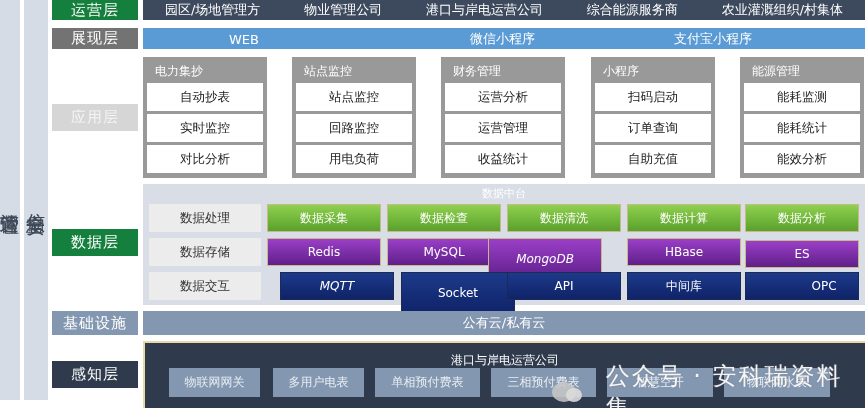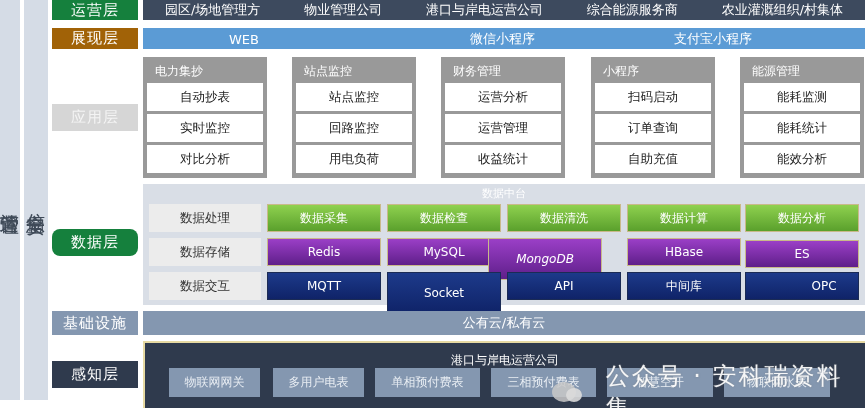--- a/index.html
+++ b/index.html
@@ -8,21 +8,21 @@
 
     .abs { position: absolute; }
 
     
     .vbar { background: #d5dce6; display: flex; align-items: center; justify-content: center; }
     .vbar .vtext { writing-mode: vertical-rl; text-orientation: upright; color: #3f4a58; font-size: 19px; letter-spacing: 1px; line-height: 1; }
 
     
     .layer-label { display: flex; align-items: center; justify-content: center; font-size: 15px; color: #ffffff; letter-spacing: 1px; }
     .lbl-dark { background: #15803d; }
-    .lbl-blue { background: #a16207; }
+    .lbl-blue { background: #737373; }
     .lbl-gray { background: #d6d6d6; color: #f4f4f4; }
     .lbl-steel { background: #8497b0; }
     .lbl-navy { background: #2f3a4d; }
 
     
     .ops-bar { background: #3d4a5e; display: flex; align-items: center; justify-content: space-around; color: #ffffff; font-size: 13px; }
 
     
     .pres-bar { background: #5b9bd5; color: #ffffff; font-size: 13px; }
     .pres-bar span { position: absolute; top: 50%; transform: translateY(-50%); }
@@ -107,42 +107,42 @@
   <div class="mod-item">订单查询</div>
   <div class="mod-item">自助充值</div>
 </div>
 <div class="abs app-module" style="left:740px;top:57px;width:124px;height:121px;">
   <div class="mod-title">能源管理</div>
   <div class="mod-item">能耗监测</div>
   <div class="mod-item">能耗统计</div>
   <div class="mod-item">能效分析</div>
 </div>
 
-<div class="abs layer-label lbl-dark" style="left:52px;top:229px;width:86px;height:27px;border-radius:8px;">数据层</div>
+<div class="abs layer-label lbl-dark" style="left:52px;top:229px;width:86px;height:27px;">数据层</div>
 <div class="abs data-panel" style="left:143px;top:184px;width:722px;height:121px;">
   <div class="panel-title">数据中台</div>
 </div>
 
 <div class="abs data-rowlabel" style="left:149px;top:204px;width:112px;height:28px;">数据处理</div>
 <div class="abs dcell dc-green" style="left:267px;top:204px;width:114px;height:28px;">数据采集</div>
 <div class="abs dcell dc-green" style="left:387px;top:204px;width:114px;height:28px;">数据检查</div>
 <div class="abs dcell dc-green" style="left:507px;top:204px;width:114px;height:28px;">数据清洗</div>
 <div class="abs dcell dc-green" style="left:627px;top:204px;width:114px;height:28px;">数据计算</div>
 <div class="abs dcell dc-green" style="left:745px;top:204px;width:114px;height:28px;">数据分析</div>
 
 <div class="abs data-rowlabel" style="left:149px;top:238px;width:112px;height:28px;">数据存储</div>
 <div class="abs dcell dc-purple" style="left:267px;top:238px;width:114px;height:28px;">Redis</div>
 <div class="abs dcell dc-purple" style="left:387px;top:238px;width:114px;height:28px;">MySQL</div>
 <div class="abs dcell dc-purple" style="left:488px;top:238px;width:114px;height:42px;font-style:italic;">MongoDB</div>
 <div class="abs dcell dc-purple" style="left:627px;top:238px;width:114px;height:28px;">HBase</div>
 <div class="abs dcell dc-purple" style="left:745px;top:240px;width:114px;height:28px;">ES</div>
 
 <div class="abs data-rowlabel" style="left:149px;top:272px;width:112px;height:28px;">数据交互</div>
-<div class="abs dcell dc-navy" style="left:267px;top:272px;width:114px;height:28px;">MQTT</div>
-<div class="abs dcell dc-navy" style="left:387px;top:272px;width:114px;height:42px;">Socket</div>
+<div class="abs dcell dc-navy" style="left:280px;top:272px;width:114px;height:28px;font-style:italic;">MQTT</div>
+<div class="abs dcell dc-navy" style="left:401px;top:272px;width:114px;height:42px;">Socket</div>
 <div class="abs dcell dc-navy" style="left:507px;top:272px;width:114px;height:28px;">API</div>
 <div class="abs dcell dc-navy" style="left:627px;top:272px;width:114px;height:28px;">中间库</div>
 <div class="abs dcell dc-navy" style="left:745px;top:272px;width:114px;height:28px;padding-left:44px;">OPC</div>
 
 <div class="abs layer-label lbl-steel" style="left:52px;top:311px;width:86px;height:24px;">基础设施</div>
 <div class="abs infra-bar" style="left:143px;top:311px;width:722px;height:24px;">
   <span>公有云/私有云</span>
 </div>
 
 <div class="abs layer-label lbl-navy" style="left:52px;top:361px;width:86px;height:27px;">感知层</div>

